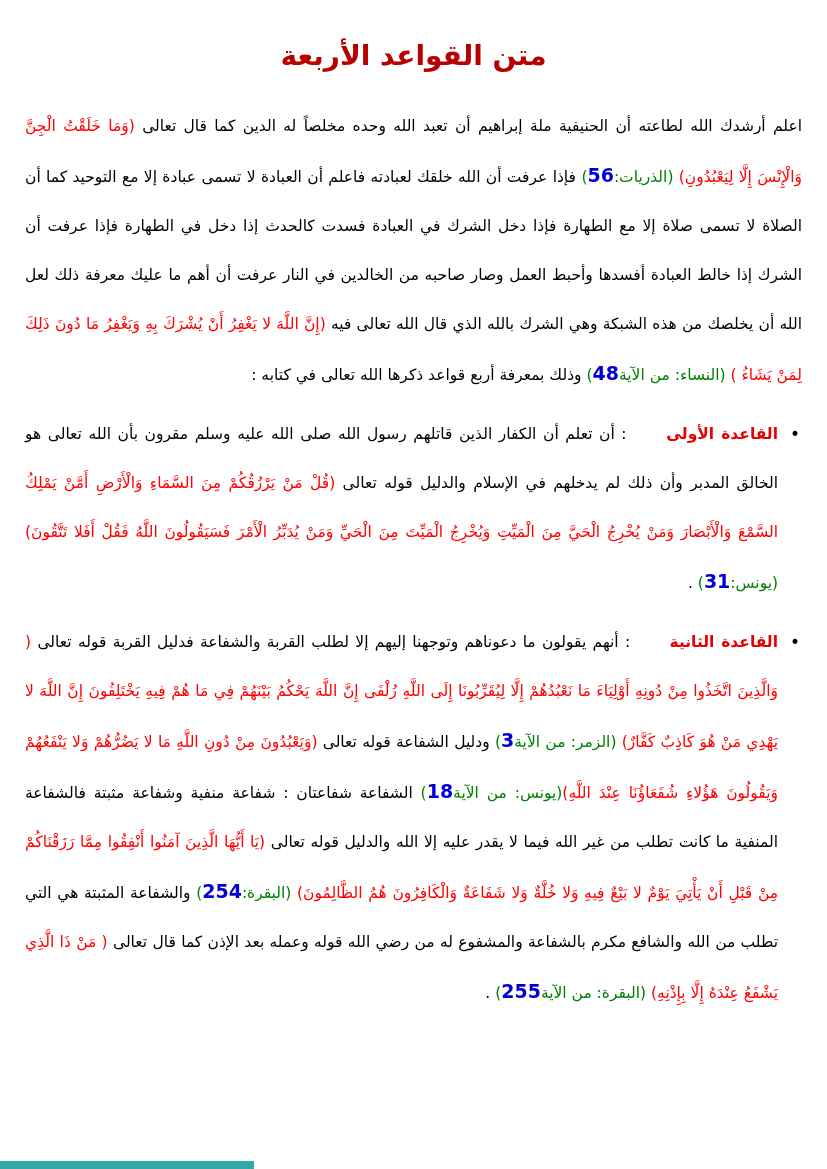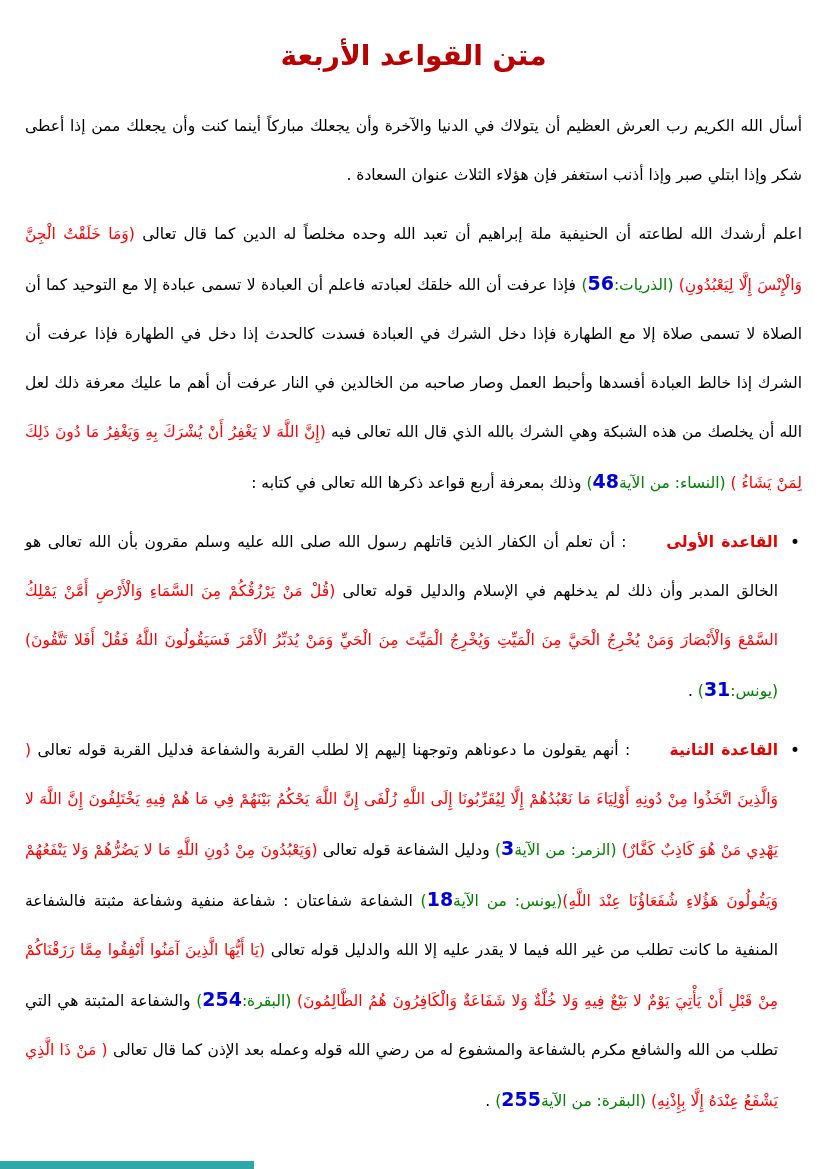--- a/index.html
+++ b/index.html
@@ -60,21 +60,20 @@
     background: #2fa8a8;
   }
 </style>
 </head>
 <body>
 
 <div class="page">
 
   <h1 class="doc-title" style="color: rgb(184, 0, 0);">متن القواعد الأربعة</h1>
 
-  <p class="para"><span class="seg-body" style="color: rgb(0, 0, 0);">أسأل الله الكريم رب العرش العظيم أن يتولاك في الدنيا والآخرة وأن يجعلك مباركاً أينما كنت وأن يجعلك ممن إذا أعطى شكر وإذا ابتلي صبر وإذا أذنب استغفر فإن هؤلاء الثلاث عنوان السعادة .</span></p>
 
   <p class="para"><span class="seg-body" style="color: rgb(0, 0, 0);">اعلم أرشدك الله لطاعته أن الحنيفية ملة إبراهيم أن تعبد الله وحده مخلصاً له الدين كما قال تعالى </span><span class="seg-quran" style="color: rgb(255, 0, 0);">(وَمَا خَلَقْتُ الْجِنَّ وَالْإِنْسَ إِلَّا لِيَعْبُدُونِ)</span><span class="seg-ref" style="color: rgb(0, 128, 0);"> (الذريات:</span><span class="seg-num" style="color: rgb(0, 0, 214);">56</span><span class="seg-ref" style="color: rgb(0, 128, 0);">)</span><span class="seg-body" style="color: rgb(0, 0, 0);"> فإذا عرفت أن الله خلقك لعبادته فاعلم أن العبادة لا تسمى عبادة إلا مع التوحيد كما أن الصلاة لا تسمى صلاة إلا مع الطهارة فإذا دخل الشرك في العبادة فسدت كالحدث إذا دخل في الطهارة فإذا عرفت أن الشرك إذا خالط العبادة أفسدها وأحبط العمل وصار صاحبه من الخالدين في النار عرفت أن أهم ما عليك معرفة ذلك لعل الله أن يخلصك من هذه الشبكة وهي الشرك بالله الذي قال الله تعالى فيه </span><span class="seg-quran" style="color: rgb(255, 0, 0);">(إِنَّ اللَّهَ لا يَغْفِرُ أَنْ يُشْرَكَ بِهِ وَيَغْفِرُ مَا دُونَ ذَلِكَ لِمَنْ يَشَاءُ )</span><span class="seg-ref" style="color: rgb(0, 128, 0);"> (النساء: من الآية</span><span class="seg-num" style="color: rgb(0, 0, 214);">48</span><span class="seg-ref" style="color: rgb(0, 128, 0);">)</span><span class="seg-body" style="color: rgb(0, 0, 0);"> وذلك بمعرفة أربع قواعد ذكرها الله تعالى في كتابه :</span></p>
 
   <div class="para bullet-item">
     <span class="bullet-marker">•</span><span><span class="seg-label" style="color: rgb(232, 0, 0);">القاعدة الأولى</span><span class="seg-body" style="color: rgb(0, 0, 0);"> : أن تعلم أن الكفار الذين قاتلهم رسول الله صلى الله عليه وسلم مقرون بأن الله تعالى هو الخالق المدبر وأن ذلك لم يدخلهم في الإسلام والدليل قوله تعالى </span><span class="seg-quran" style="color: rgb(255, 0, 0);">(قُلْ مَنْ يَرْزُقُكُمْ مِنَ السَّمَاءِ وَالْأَرْضِ أَمَّنْ يَمْلِكُ السَّمْعَ وَالْأَبْصَارَ وَمَنْ يُخْرِجُ الْحَيَّ مِنَ الْمَيِّتِ وَيُخْرِجُ الْمَيِّتَ مِنَ الْحَيِّ وَمَنْ يُدَبِّرُ الْأَمْرَ فَسَيَقُولُونَ اللَّهُ فَقُلْ أَفَلا تَتَّقُونَ)</span><span class="seg-ref" style="color: rgb(0, 128, 0);"> (يونس:</span><span class="seg-num" style="color: rgb(0, 0, 214);">31</span><span class="seg-ref" style="color: rgb(0, 128, 0);">)</span><span class="seg-body" style="color: rgb(0, 0, 0);"> .</span></span>
   </div>
 
   <div class="para bullet-item">
     <span class="bullet-marker">•</span><span><span class="seg-label" style="color: rgb(232, 0, 0);">القاعدة الثانية</span><span class="seg-body" style="color: rgb(0, 0, 0);"> : أنهم يقولون ما دعوناهم وتوجهنا إليهم إلا لطلب القربة والشفاعة فدليل القربة قوله تعالى </span><span class="seg-quran" style="color: rgb(255, 0, 0);">( وَالَّذِينَ اتَّخَذُوا مِنْ دُونِهِ أَوْلِيَاءَ مَا نَعْبُدُهُمْ إِلَّا لِيُقَرِّبُونَا إِلَى اللَّهِ زُلْفَى إِنَّ اللَّهَ يَحْكُمُ بَيْنَهُمْ فِي مَا هُمْ فِيهِ يَخْتَلِفُونَ إِنَّ اللَّهَ لا يَهْدِي مَنْ هُوَ كَاذِبٌ كَفَّارٌ)</span><span class="seg-ref" style="color: rgb(0, 128, 0);"> (الزمر: من الآية</span><span class="seg-num" style="color: rgb(0, 0, 214);">3</span><span class="seg-ref" style="color: rgb(0, 128, 0);">)</span><span class="seg-body" style="color: rgb(0, 0, 0);">  ودليل الشفاعة قوله تعالى </span><span class="seg-quran" style="color: rgb(255, 0, 0);">(وَيَعْبُدُونَ مِنْ دُونِ اللَّهِ مَا لا يَضُرُّهُمْ وَلا يَنْفَعُهُمْ وَيَقُولُونَ هَؤُلاءِ شُفَعَاؤُنَا عِنْدَ اللَّهِ)</span><span class="seg-ref" style="color: rgb(0, 128, 0);">(يونس: من الآية</span><span class="seg-num" style="color: rgb(0, 0, 214);">18</span><span class="seg-ref" style="color: rgb(0, 128, 0);">)</span><span class="seg-body" style="color: rgb(0, 0, 0);"> الشفاعة شفاعتان : شفاعة منفية وشفاعة مثبتة فالشفاعة المنفية ما كانت تطلب من غير الله فيما لا يقدر عليه إلا الله والدليل قوله تعالى </span><span class="seg-quran" style="color: rgb(255, 0, 0);">(يَا أَيُّهَا الَّذِينَ آمَنُوا أَنْفِقُوا مِمَّا رَزَقْنَاكُمْ مِنْ قَبْلِ أَنْ يَأْتِيَ يَوْمٌ لا بَيْعٌ فِيهِ وَلا خُلَّةٌ وَلا شَفَاعَةٌ وَالْكَافِرُونَ هُمُ الظَّالِمُونَ)</span><span class="seg-ref" style="color: rgb(0, 128, 0);"> (البقرة:</span><span class="seg-num" style="color: rgb(0, 0, 214);">254</span><span class="seg-ref" style="color: rgb(0, 128, 0);">)</span><span class="seg-body" style="color: rgb(0, 0, 0);"> والشفاعة المثبتة هي التي تطلب من الله والشافع مكرم بالشفاعة والمشفوع له من رضي الله قوله وعمله بعد الإذن كما قال تعالى </span><span class="seg-quran" style="color: rgb(255, 0, 0);">( مَنْ ذَا الَّذِي يَشْفَعُ عِنْدَهُ إِلَّا بِإِذْنِهِ)</span><span class="seg-ref" style="color: rgb(0, 128, 0);"> (البقرة: من الآية</span><span class="seg-num" style="color: rgb(0, 0, 214);">255</span><span class="seg-ref" style="color: rgb(0, 128, 0);">)</span><span class="seg-body" style="color: rgb(0, 0, 0);"> .</span></span>
   </div>

